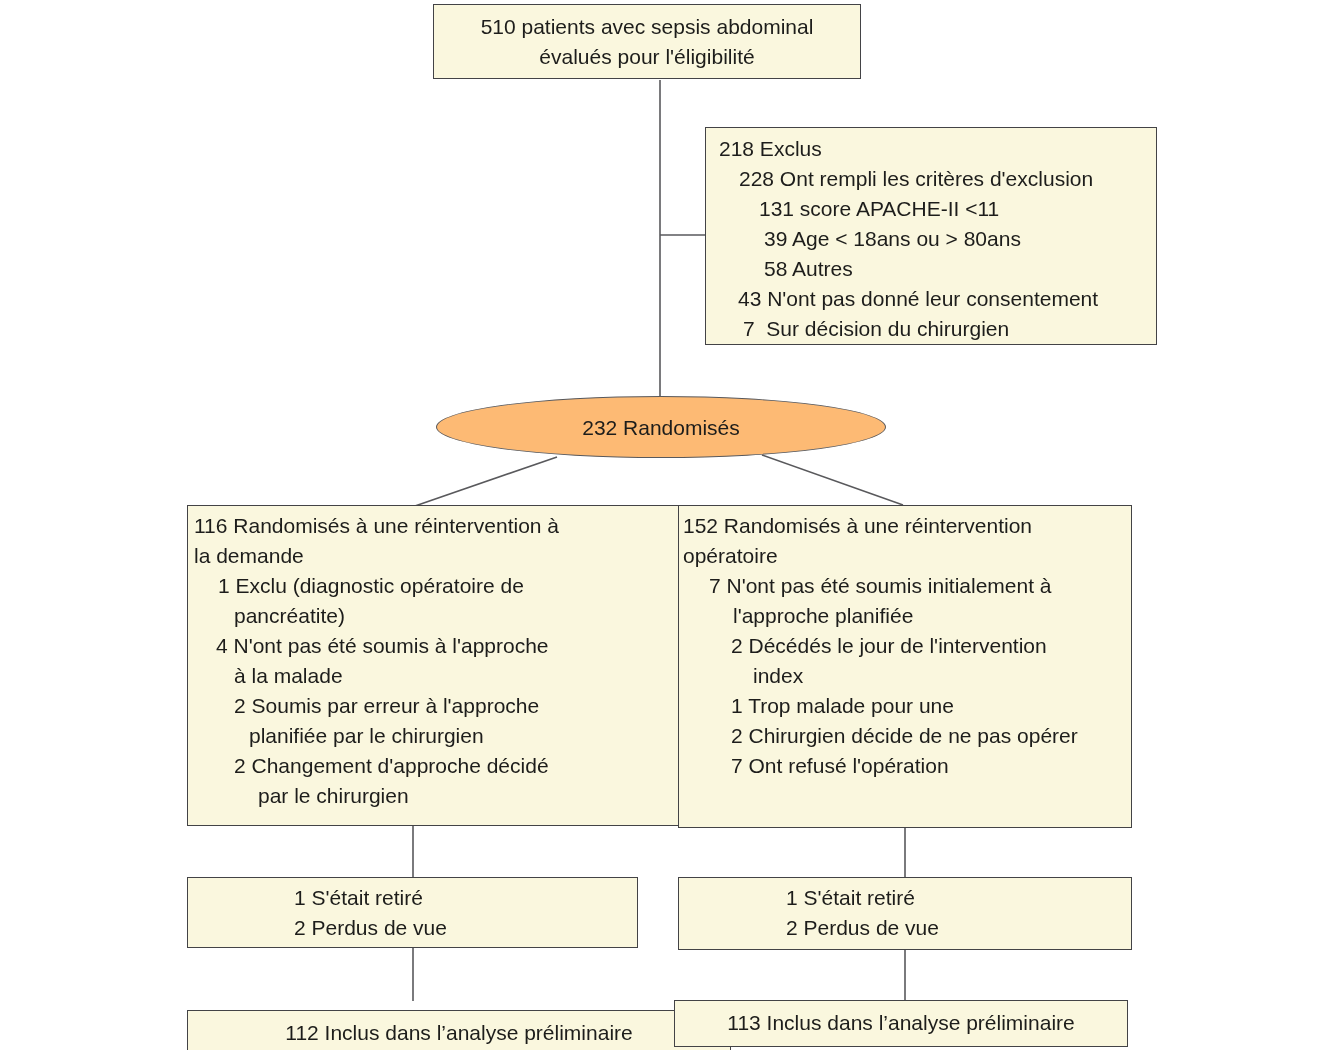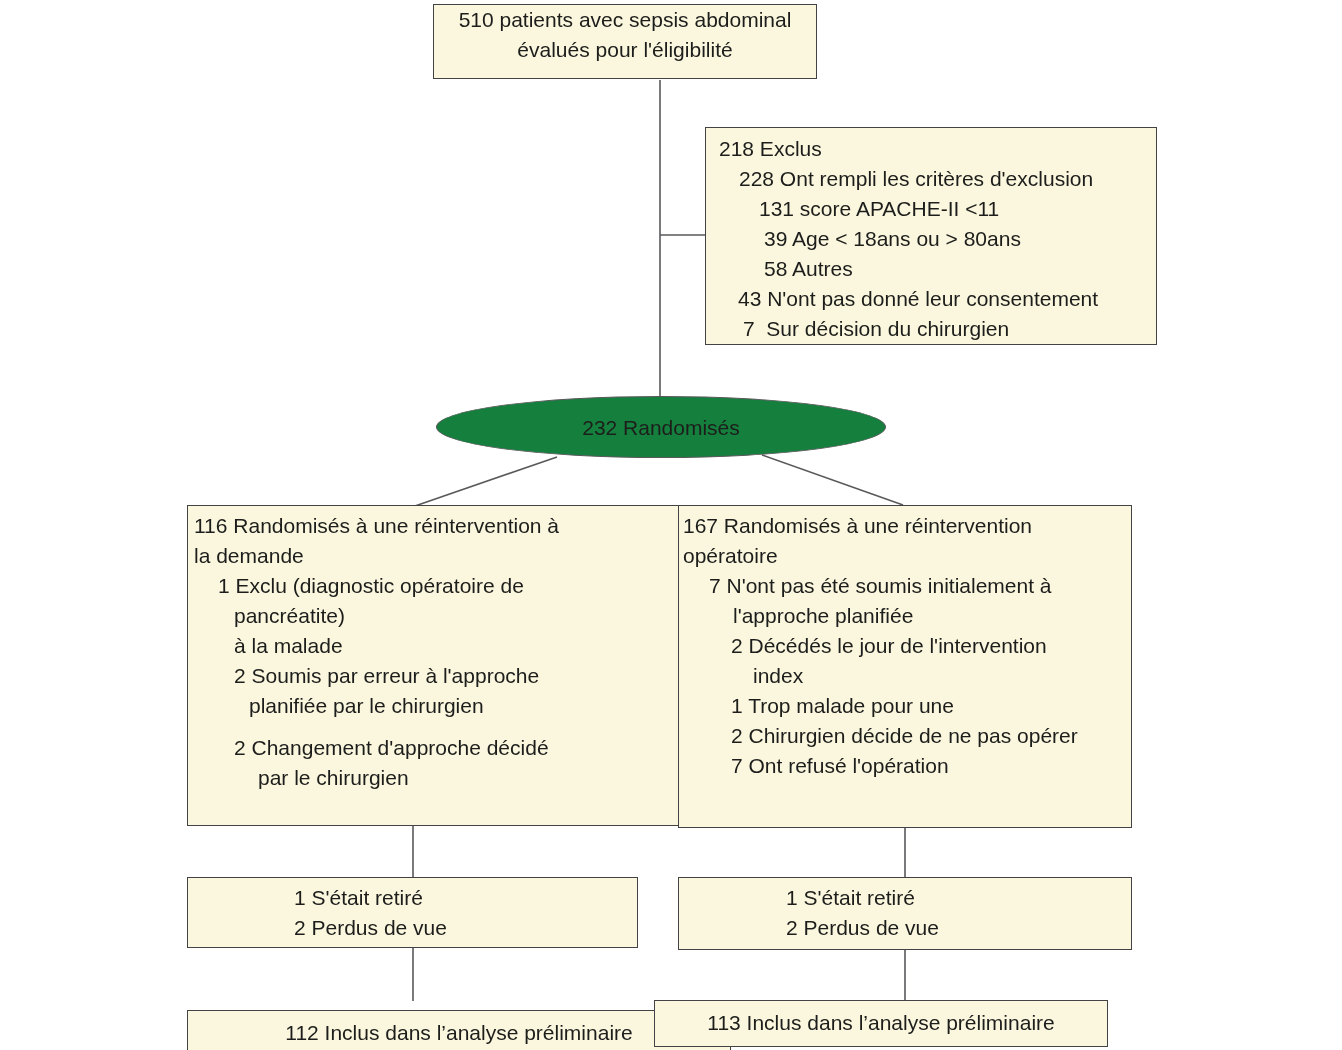--- a/index.html
+++ b/index.html
@@ -25,21 +25,21 @@
     width: 1342px; height: 1050px;
   }
   .box {
     position: absolute;
     background: #faf7de;
     border: 1.5px solid #434346;
     box-sizing: border-box;
   }
   .ellipse {
     position: absolute;
-    background: #15803d;
+    background: #fdba74;
     border: 1.5px solid #59595c;
     border-radius: 50%;
     box-sizing: border-box;
     text-align: center;
   }
   .ln {
     line-height: 30px;
     white-space: pre-wrap;
   }
   .center { text-align: center; }
@@ -54,21 +54,21 @@
     <line x1="660" y1="80" x2="660" y2="396" stroke="#59595c" stroke-width="1.6"></line>
     <line x1="660" y1="235" x2="706" y2="235" stroke="#59595c" stroke-width="1.6"></line>
     <line x1="557" y1="457" x2="415" y2="506" stroke="#59595c" stroke-width="1.6"></line>
     <line x1="762" y1="455" x2="903" y2="505" stroke="#59595c" stroke-width="1.6"></line>
     <line x1="413" y1="826" x2="413" y2="878" stroke="#59595c" stroke-width="1.6"></line>
     <line x1="905" y1="828" x2="905" y2="878" stroke="#59595c" stroke-width="1.6"></line>
     <line x1="413" y1="947" x2="413" y2="1001" stroke="#59595c" stroke-width="1.6"></line>
     <line x1="905" y1="949" x2="905" y2="1001" stroke="#59595c" stroke-width="1.6"></line>
   </svg>
 
-  <div class="box center" style="left:433px; top:4px; width:384px; height:75px; ">
+  <div class="box center" style="left:433px; top:4px; width:428px; height:75px; padding-top:7px;">
     <div class="ln">510 patients avec sepsis abdominal</div>
     <div class="ln">évalués pour l'éligibilité</div>
   </div>
 
   <div class="box" style="left:705px; top:127px; width:452px; height:218px; padding:6px 0 0 13px;">
     <div class="ln" style="padding-left:0;">218 Exclus</div>
     <div class="ln" style="padding-left:20px;">228 Ont rempli les critères d'exclusion</div>
     <div class="ln" style="padding-left:40px;">131 score APACHE-II &lt;11</div>
     <div class="ln" style="padding-left:45px;">39 Age &lt; 18ans ou &gt; 80ans</div>
     <div class="ln" style="padding-left:45px;">58 Autres</div>
@@ -78,29 +78,30 @@
 
   <div class="ellipse vline" style="left:436px; top:396px; width:450px; height:62px;">
     <span>232 Randomisés</span>
   </div>
 
   <div class="box" style="left:187px; top:505px; width:537px; height:321px; padding:5px 0 0 6px;">
     <div class="ln" style="padding-left:0;">116 Randomisés à une réintervention à</div>
     <div class="ln" style="padding-left:0;">la demande</div>
     <div class="ln" style="padding-left:24px;">1 Exclu (diagnostic opératoire de</div>
     <div class="ln" style="padding-left:40px;">pancréatite)</div>
+    <div class="ln" style="padding-left:22px;">4 N'ont pas été soumis à l'approche</div>
     <div class="ln" style="padding-left:40px;">à la malade</div>
     <div class="ln" style="padding-left:40px;">2 Soumis par erreur à l'approche</div>
     <div class="ln" style="padding-left:55px;">planifiée par le chirurgien</div>
-    <div class="ln" style="padding-left:40px;margin-top:12px;">2 Changement d'approche décidé</div>
+    <div class="ln" style="padding-left:40px;">2 Changement d'approche décidé</div>
     <div class="ln" style="padding-left:64px;">par le chirurgien</div>
   </div>
 
   <div class="box" style="left:678px; top:505px; width:454px; height:323px; padding:5px 0 0 4px;">
-    <div class="ln" style="padding-left:0;">167 Randomisés à une réintervention</div>
+    <div class="ln" style="padding-left:0;">152 Randomisés à une réintervention</div>
     <div class="ln" style="padding-left:0;">opératoire</div>
     <div class="ln" style="padding-left:26px;">7 N'ont pas été soumis initialement à</div>
     <div class="ln" style="padding-left:50px;">l'approche planifiée</div>
     <div class="ln" style="padding-left:48px;">2 Décédés le jour de l'intervention</div>
     <div class="ln" style="padding-left:70px;">index</div>
     <div class="ln" style="padding-left:48px;">1 Trop malade pour une</div>
     <div class="ln" style="padding-left:48px;">2 Chirurgien décide de ne pas opérer</div>
     <div class="ln" style="padding-left:48px;">7 Ont refusé l'opération</div>
   </div>
 
@@ -111,17 +112,17 @@
 
   <div class="box" style="left:678px; top:877px; width:454px; height:73px; padding:5px 0 0 107px;">
     <div class="ln">1 S'était retiré</div>
     <div class="ln">2 Perdus de vue</div>
   </div>
 
   <div class="box center" style="left:187px; top:1000px; width:544px; height:47px; line-height:44px;margin-top:10px;">
     <span>112 Inclus dans l’analyse préliminaire</span>
   </div>
 
-  <div class="box center" style="left:654px; top:1000px; width:454px; height:47px; line-height:44px;">
+  <div class="box center" style="left:674px; top:1000px; width:454px; height:47px; line-height:44px;">
     <span>113 Inclus dans l’analyse préliminaire</span>
   </div>
 
 </div>
 
 </body></html>

